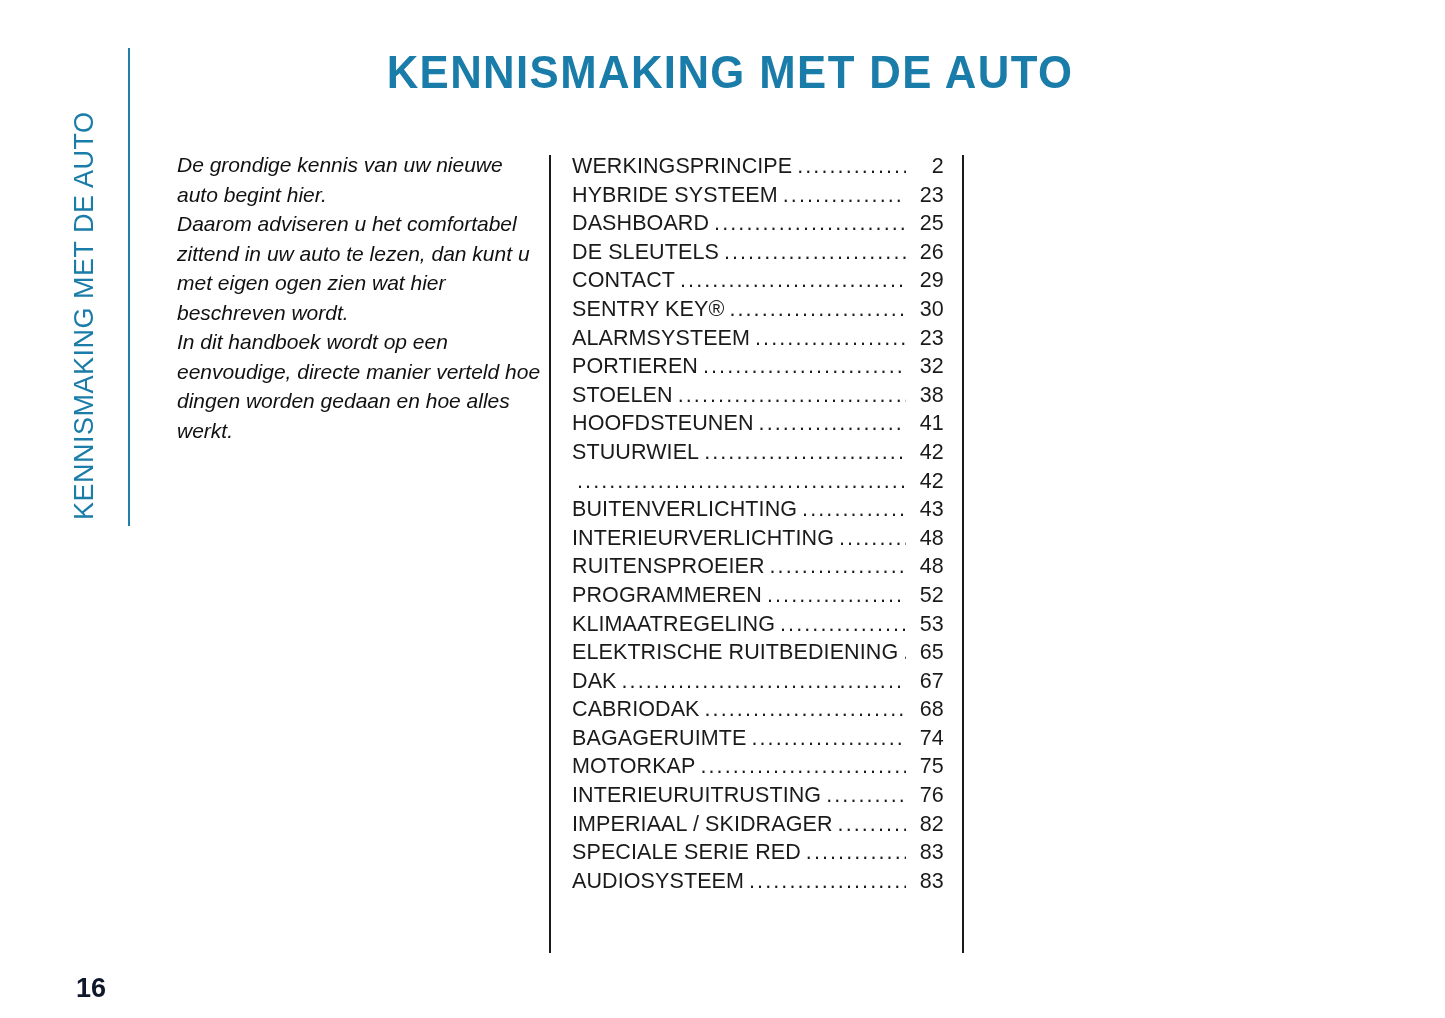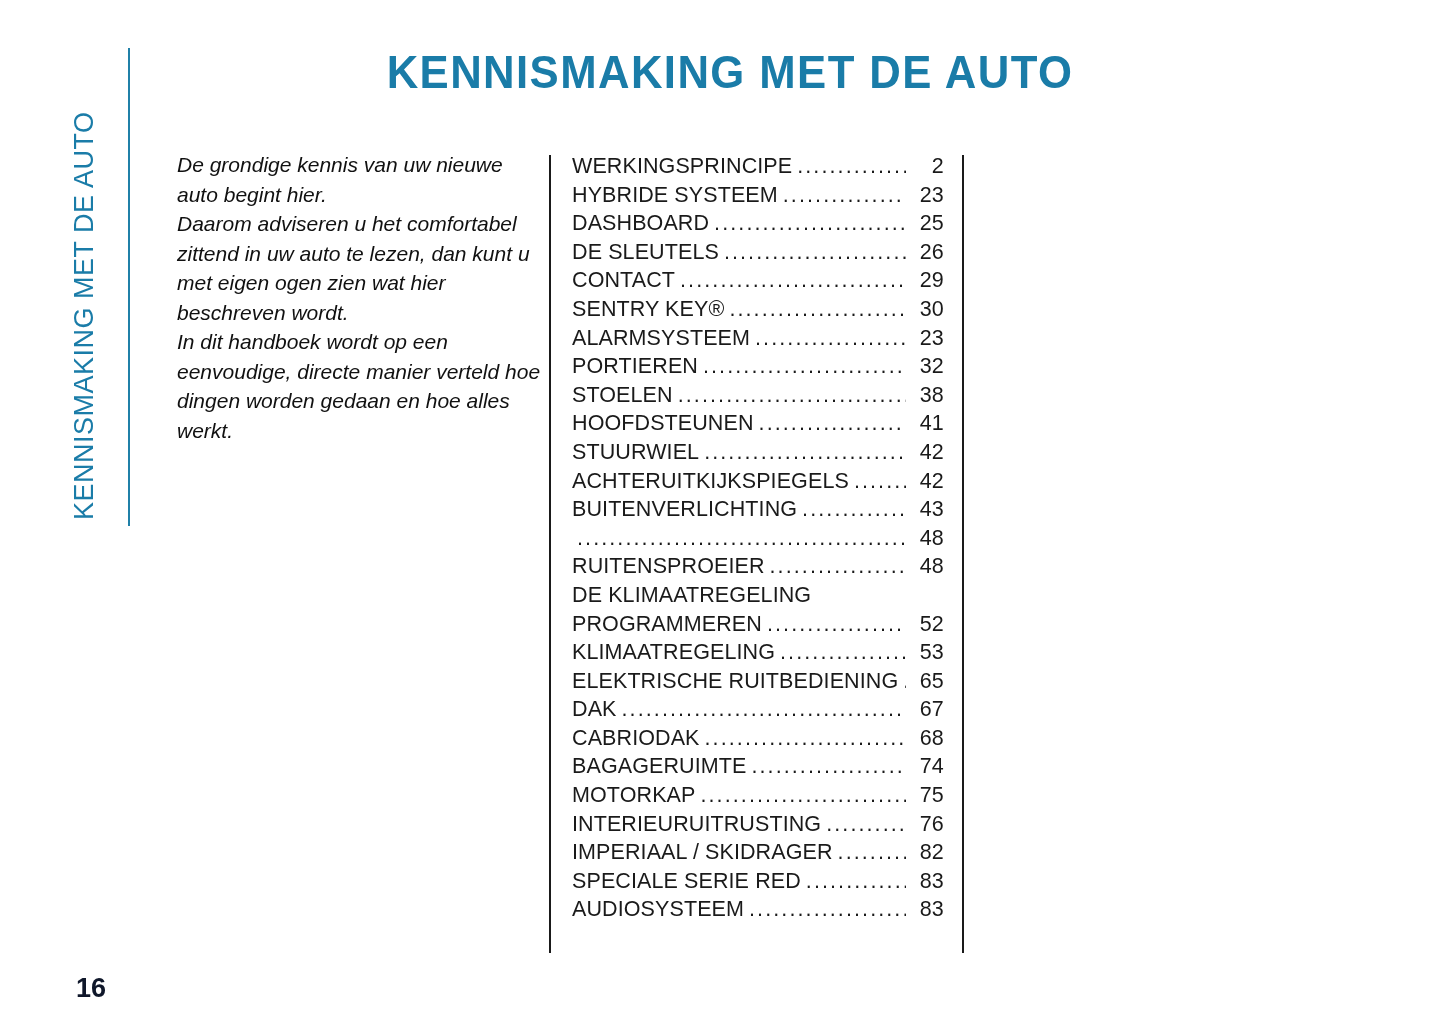--- a/index.html
+++ b/index.html
@@ -238,43 +238,38 @@
         <span class="toc-label">HOOFDSTEUNEN</span>
         <span class="toc-leader">..............................................................</span>
         <span class="toc-page">41</span>
       </div>
       <div class="toc-row">
         <span class="toc-label">STUURWIEL</span>
         <span class="toc-leader">..............................................................</span>
         <span class="toc-page">42</span>
       </div>
       <div class="toc-row">
-        <span class="toc-label">ACHTERUITKIJKSPIEGELS</span>
         <span class="toc-leader">..............................................................</span>
         <span class="toc-page">42</span>
       </div>
       <div class="toc-row">
         <span class="toc-label">BUITENVERLICHTING</span>
         <span class="toc-leader">..............................................................</span>
         <span class="toc-page">43</span>
       </div>
       <div class="toc-row">
+        <span class="toc-label">INTERIEURVERLICHTING</span>
         <span class="toc-leader">..............................................................</span>
         <span class="toc-page">48</span>
       </div>
       <div class="toc-row">
         <span class="toc-label">RUITENSPROEIER</span>
         <span class="toc-leader">..............................................................</span>
         <span class="toc-page">48</span>
       </div>
-      <div class="toc-row no-leader">
-        <span class="toc-label">DE KLIMAATREGELING</span>
-        <span class="toc-leader">..............................................................</span>
-        <span class="toc-page"></span>
-      </div>
       <div class="toc-row">
         <span class="toc-label">PROGRAMMEREN</span>
         <span class="toc-leader">..............................................................</span>
         <span class="toc-page">52</span>
       </div>
       <div class="toc-row">
         <span class="toc-label">KLIMAATREGELING</span>
         <span class="toc-leader">..............................................................</span>
         <span class="toc-page">53</span>
       </div>

